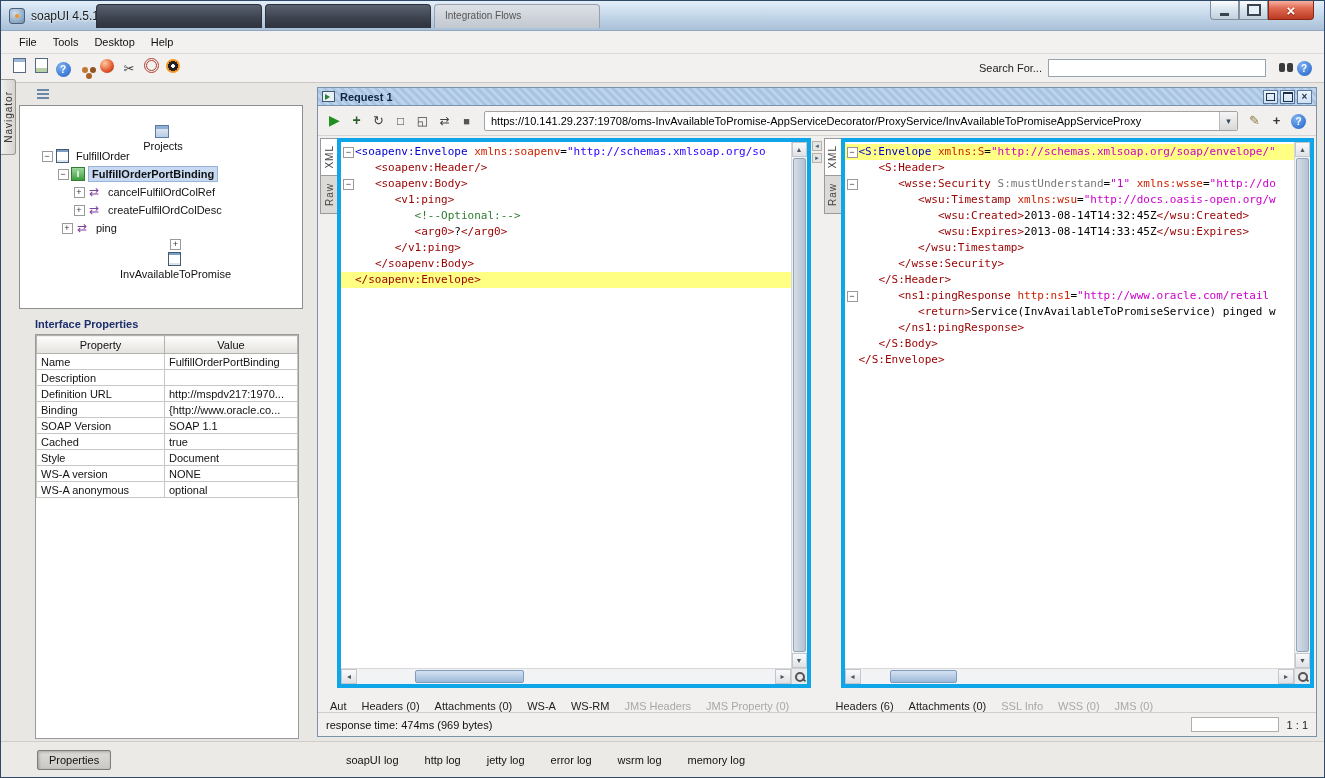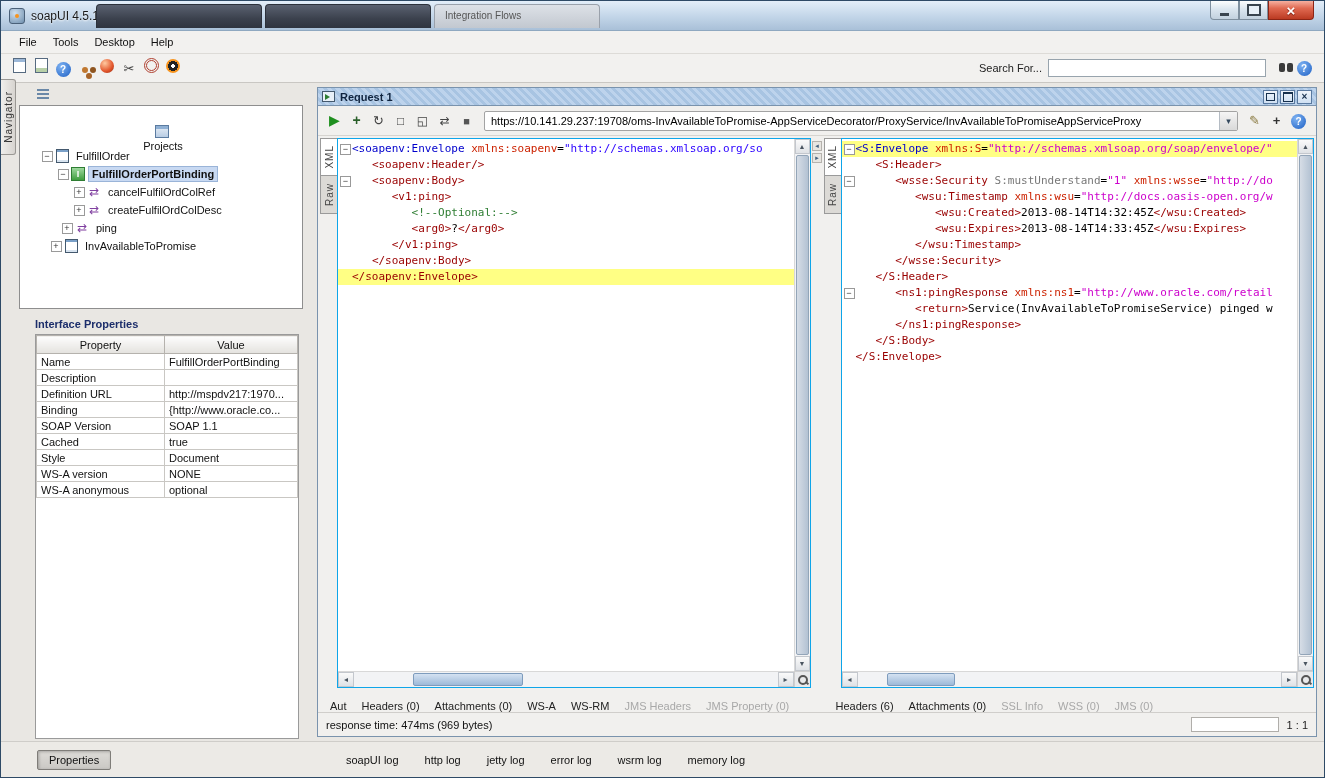--- a/index.html
+++ b/index.html
@@ -115,21 +115,21 @@
     display:flex;align-items:center;justify-content:center}
   .url-arrow::before{content:"\25BE";font-size:9px;color:#34495e}
 
   .editors{flex:1;display:flex;padding:2px;min-height:0}
   .ed-half{flex:1;display:flex;min-width:0}
   .vtabs{flex:0 0 17px;display:flex;flex-direction:column}
   .vtab{height:38px;border:1px solid #9a9a9a;border-right:none;background:#dcdad6;display:flex;align-items:center;justify-content:center;color:#444}
   .vtab+.vtab{border-top:none}
   .vtab.active{background:#fff}
   .vtab span{writing-mode:vertical-rl;transform:rotate(180deg);font-size:10px;letter-spacing:1px}
-  .ed-body{flex:1;position:relative;border:1px solid #0ea5e9;background:#eab308;min-width:0;overflow:hidden}
+  .ed-body{flex:1;position:relative;border:4px solid #0ea5e9;background:#eab308;min-width:0;overflow:hidden}
   .code-area{position:absolute;left:0;top:0;right:16px;bottom:16px;overflow:hidden;padding-top:2px;background:#fff}
   .cl{display:flex;height:16px;font-family:"DejaVu Sans Mono","Liberation Mono",monospace;font-size:11px;line-height:16px;white-space:pre}
   .cl.hl{background:#ffff84}
   .fold{width:14px;flex:0 0 14px;position:relative}
   .fold.on::before{content:"\2212";position:absolute;left:2px;top:3px;width:9px;height:9px;border:1px solid #999;background:#fff;
     font-size:9px;line-height:8px;text-align:center;color:#333;font-family:"Liberation Sans",sans-serif}
   .tk-tag{color:#990000}
   .tk-tagb{color:#0000cc}
   .tk-attr{color:#cc2200}
   .tk-attr2{color:#777}
@@ -245,21 +245,21 @@
           <div class="trow" style="padding-left: 52px;">
             <span class="exp plus"></span>
             <span class="ic operation-icon"></span>
             <span class="lbl">createFulfilOrdColDesc</span>
           </div>
           <div class="trow" style="padding-left: 40px;">
             <span class="exp plus"></span>
             <span class="ic operation-icon"></span>
             <span class="lbl">ping</span>
           </div>
-          <div class="trow" style="padding-left: 29px;">
+          <div class="trow" style="padding-left: 29px; flex-direction: column;">
             <span class="exp plus"></span>
             <span class="ic project-icon"></span>
             <span class="lbl">InvAvailableToPromise</span>
           </div>
         </div>
       <div class="props-title">Interface Properties</div>
       <div class="props-panel">
         <table class="props">
           <tbody id="props-table">
               <tr>
@@ -384,21 +384,21 @@
             <div class="code-area" id="res-code">
                 <div class="cl hl"><span class="fold on"></span><span class="code"><span class="tk-tagb">&lt;S:Envelope</span><span class="tk-pln"> </span><span class="tk-attr">xmlns:S</span><span class="tk-pln">=</span><span class="tk-str">"http://schemas.xmlsoap.org/soap/envelope/"</span></span></div>
                 <div class="cl"><span class="fold"></span><span class="code"><span class="tk-pln">   </span><span class="tk-tag">&lt;S:Header&gt;</span></span></div>
                 <div class="cl"><span class="fold on"></span><span class="code"><span class="tk-pln">      </span><span class="tk-tag">&lt;wsse:Security</span><span class="tk-pln"> </span><span class="tk-attr2">S:mustUnderstand</span><span class="tk-pln">=</span><span class="tk-str">"1"</span><span class="tk-pln"> </span><span class="tk-attr">xmlns:wsse</span><span class="tk-pln">=</span><span class="tk-str">"http://do</span></span></div>
                 <div class="cl"><span class="fold"></span><span class="code"><span class="tk-pln">         </span><span class="tk-tag">&lt;wsu:Timestamp</span><span class="tk-pln"> </span><span class="tk-attr">xmlns:wsu</span><span class="tk-pln">=</span><span class="tk-str">"http://docs.oasis-open.org/w</span></span></div>
                 <div class="cl"><span class="fold"></span><span class="code"><span class="tk-pln">            </span><span class="tk-tag">&lt;wsu:Created&gt;</span><span class="tk-pln">2013-08-14T14:32:45Z</span><span class="tk-tag">&lt;/wsu:Created&gt;</span></span></div>
                 <div class="cl"><span class="fold"></span><span class="code"><span class="tk-pln">            </span><span class="tk-tag">&lt;wsu:Expires&gt;</span><span class="tk-pln">2013-08-14T14:33:45Z</span><span class="tk-tag">&lt;/wsu:Expires&gt;</span></span></div>
                 <div class="cl"><span class="fold"></span><span class="code"><span class="tk-pln">         </span><span class="tk-tag">&lt;/wsu:Timestamp&gt;</span></span></div>
                 <div class="cl"><span class="fold"></span><span class="code"><span class="tk-pln">      </span><span class="tk-tag">&lt;/wsse:Security&gt;</span></span></div>
                 <div class="cl"><span class="fold"></span><span class="code"><span class="tk-pln">   </span><span class="tk-tag">&lt;/S:Header&gt;</span></span></div>
-                <div class="cl"><span class="fold on"></span><span class="code"><span class="tk-pln">      </span><span class="tk-tag">&lt;ns1:pingResponse</span><span class="tk-pln"> </span><span class="tk-attr">xmlns:ns1</span><span class="tk-pln">=</span><span class="tk-str">"http://www.oracle.com/retail</span></span></div>
+                <div class="cl"><span class="fold on"></span><span class="code"><span class="tk-pln">      </span><span class="tk-tag">&lt;ns1:pingResponse</span><span class="tk-pln"> </span><span class="tk-attr">http:ns1</span><span class="tk-pln">=</span><span class="tk-str">"http://www.oracle.com/retail</span></span></div>
                 <div class="cl"><span class="fold"></span><span class="code"><span class="tk-pln">         </span><span class="tk-tag">&lt;return&gt;</span><span class="tk-pln">Service(InvAvailableToPromiseService) pinged w</span></span></div>
                 <div class="cl"><span class="fold"></span><span class="code"><span class="tk-pln">      </span><span class="tk-tag">&lt;/ns1:pingResponse&gt;</span></span></div>
                 <div class="cl"><span class="fold"></span><span class="code"><span class="tk-pln">   </span><span class="tk-tag">&lt;/S:Body&gt;</span></span></div>
                 <div class="cl"><span class="fold"></span><span class="code"><span class="tk-tag">&lt;/S:Envelope&gt;</span></span></div>
               </div>
             <div class="vscroll">
               <div class="sb-btn up"></div>
               <div class="vthumb"></div>
               <div class="sb-btn down"></div>
             </div>

